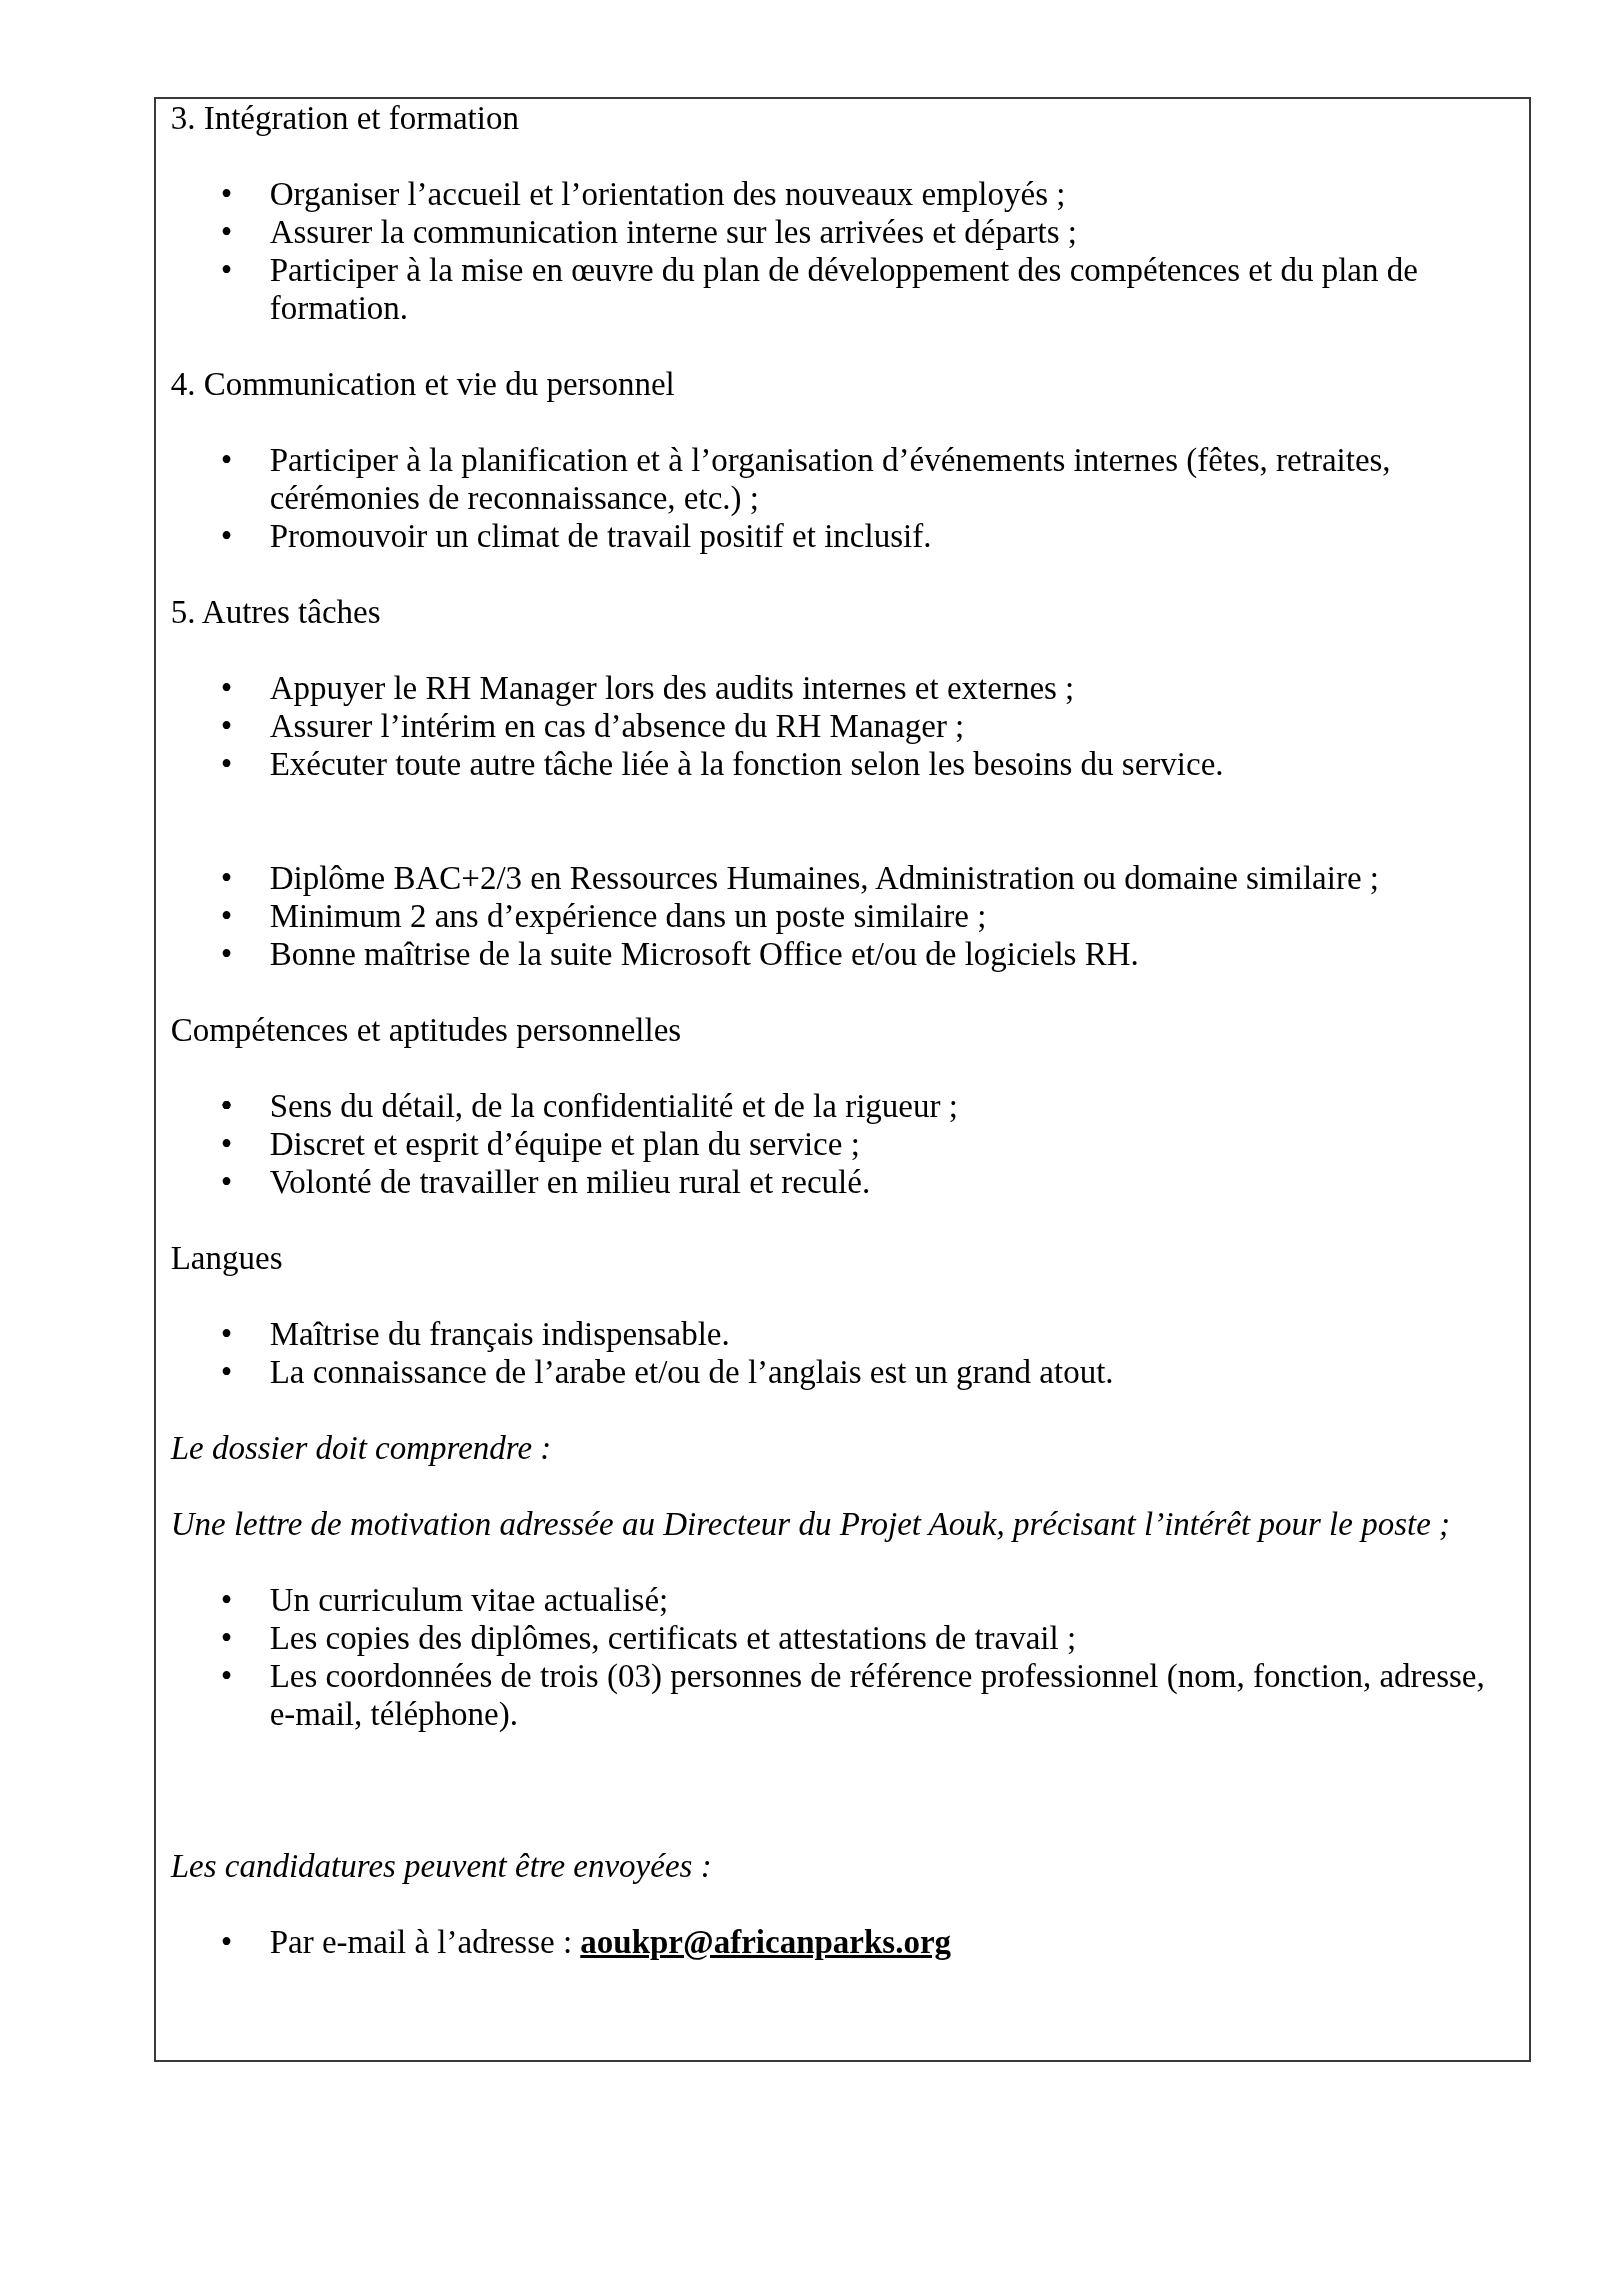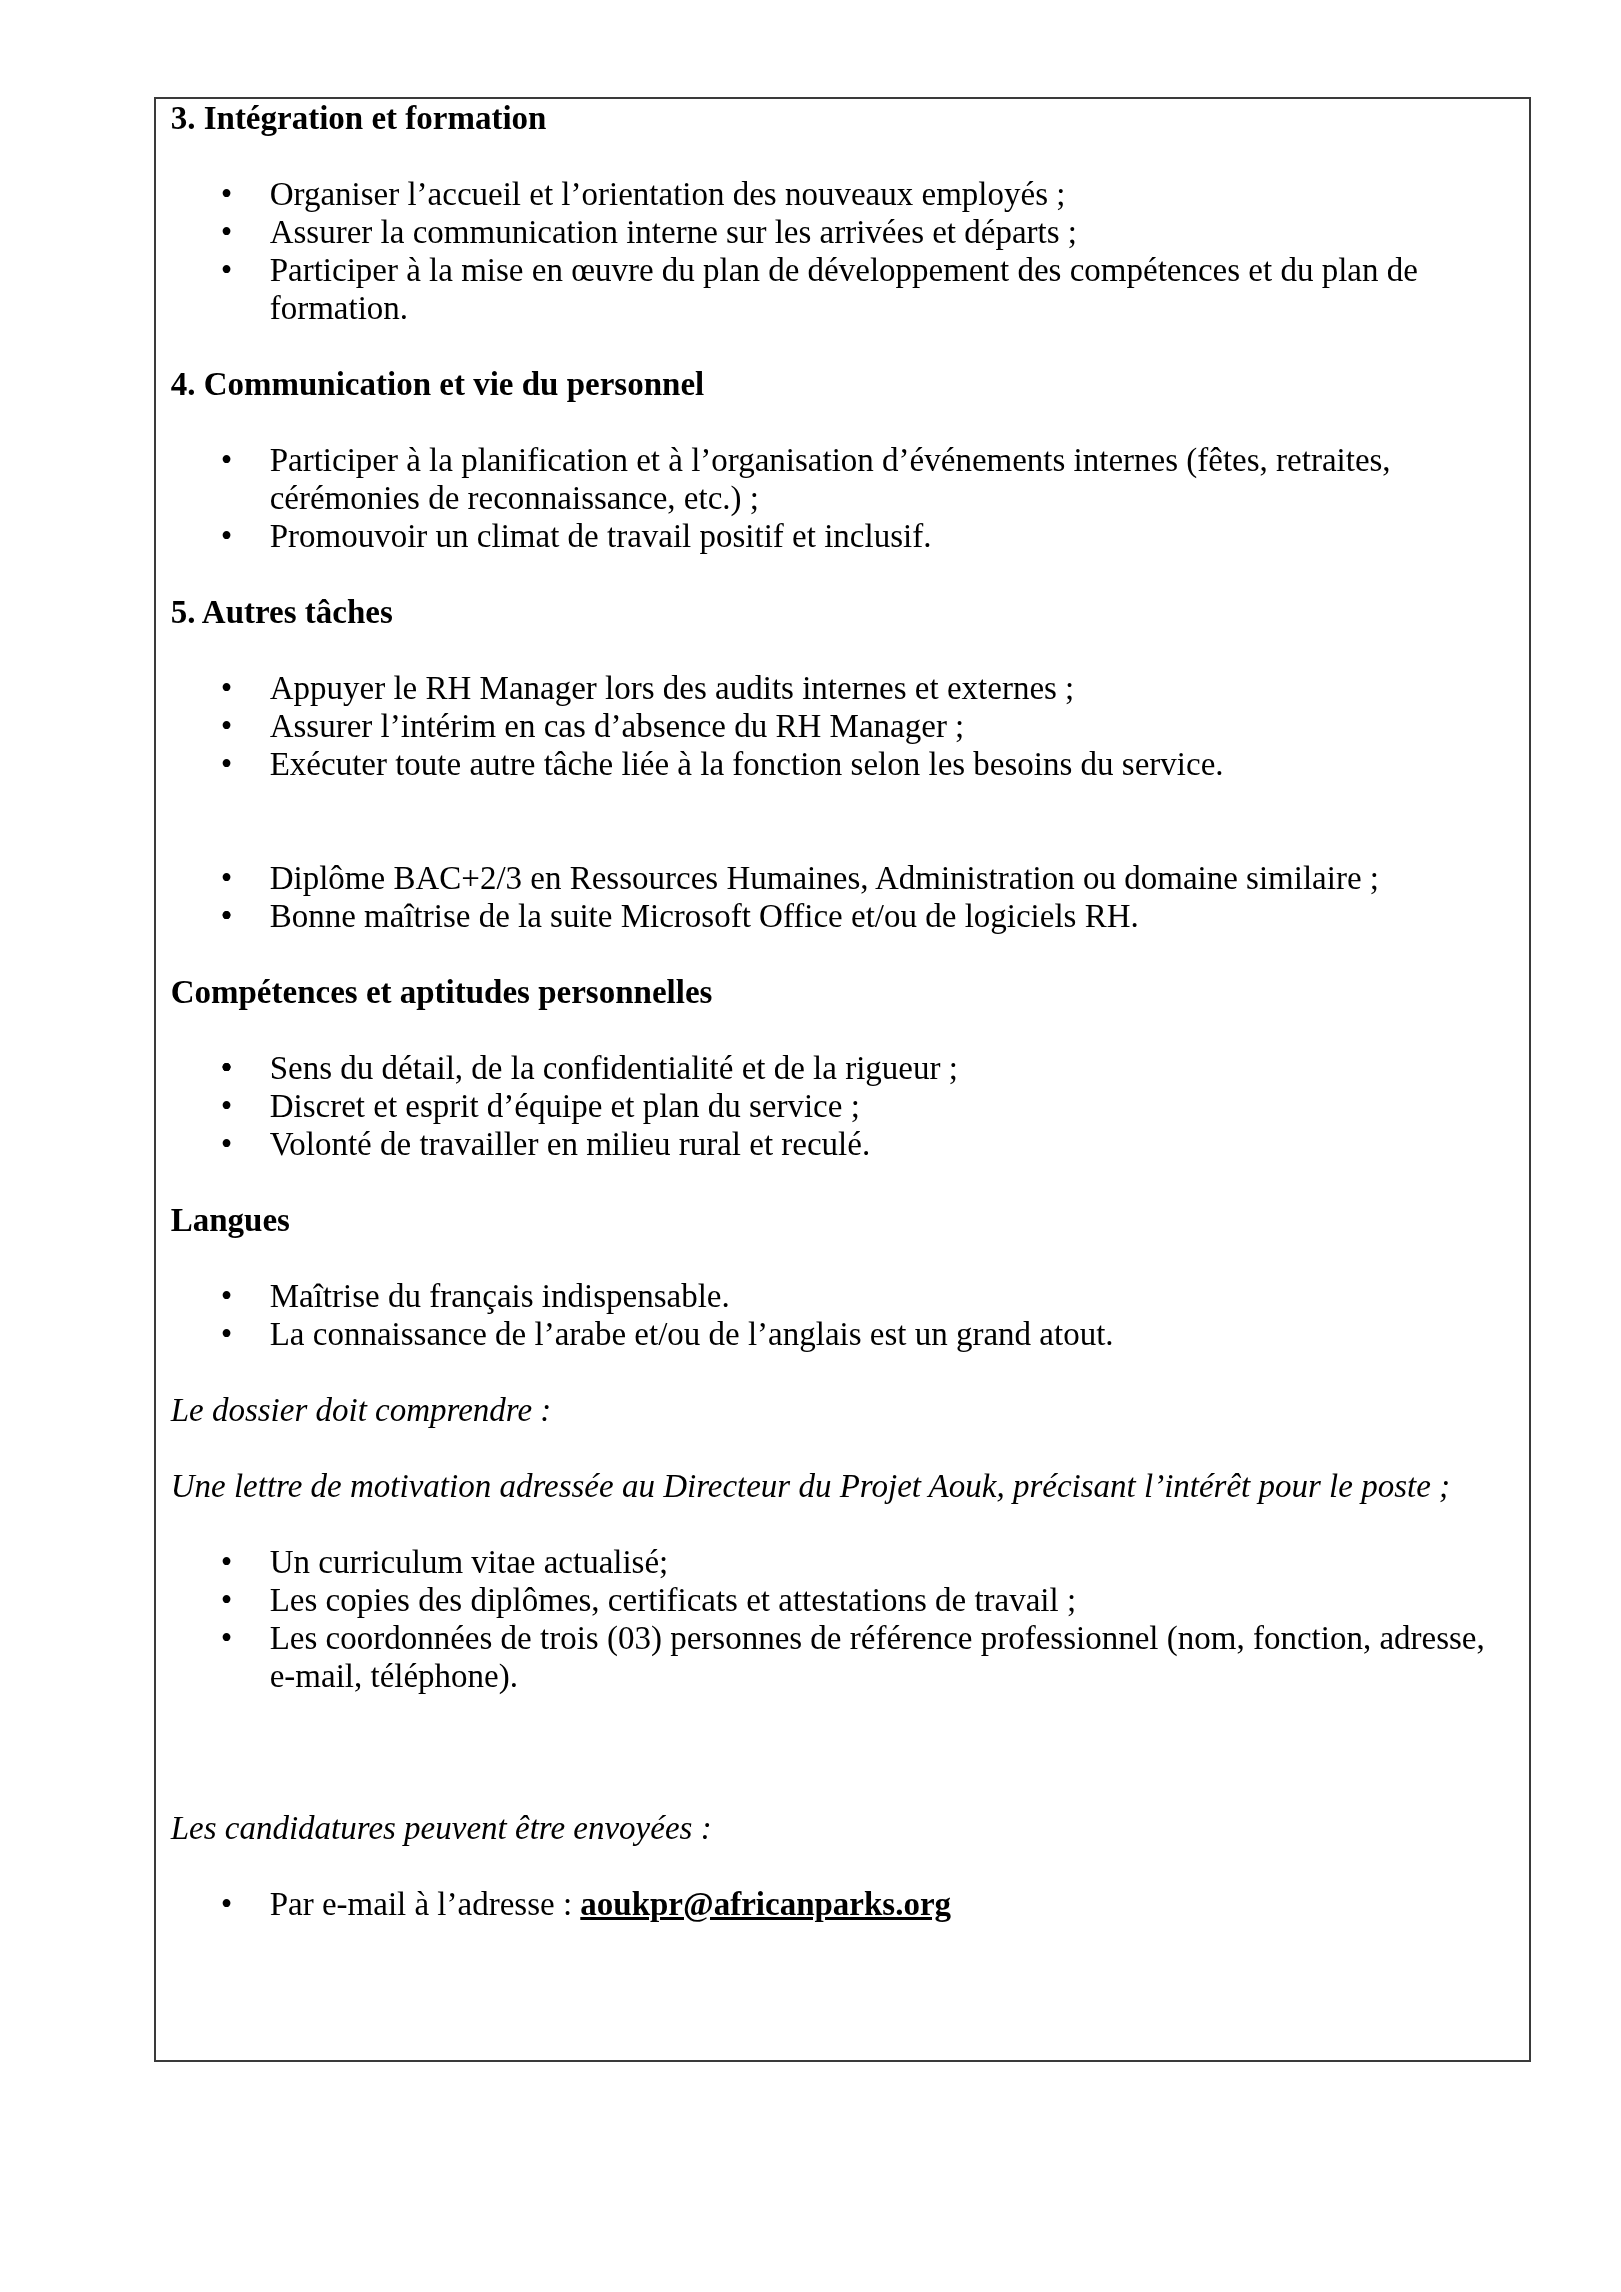--- a/index.html
+++ b/index.html
@@ -27,21 +27,21 @@
   .content {
     position: absolute;
     left: 14.7px;
     top: 0;
     right: 9.8px;
     font-size: 33px;
     line-height: 38px;
   }
   .blank { height: 38px; }
   .heading {
-    font-weight: bold;
+    font-weight: normal;
     height: 38px;
     white-space: nowrap;
   }
   .para {
     white-space: nowrap;
     height: 38px;
     font-style: italic;
   }
   ul.bullets {
     list-style: none;
@@ -91,21 +91,21 @@
     <ul class="bullets">
       <li><span class="bullet">•</span><span>Appuyer le RH Manager lors des audits internes et externes ;</span></li>
       <li><span class="bullet">•</span><span>Assurer l’intérim en cas d’absence du RH Manager ;</span></li>
       <li><span class="bullet">•</span><span>Exécuter toute autre tâche liée à la fonction selon les besoins du service.</span></li>
     </ul>
     <div class="blank"></div>
 
     <div class="blank"></div>
     <ul class="bullets">
       <li><span class="bullet">•</span><span>Diplôme BAC+2/3 en Ressources Humaines, Administration ou domaine similaire ;</span></li>
-      <li><span class="bullet">•</span></li>
+      <li><span class="bullet">•</span><span>Minimum 2 ans d’expérience dans un poste similaire ;</span></li>
       <li><span class="bullet">•</span><span>Bonne maîtrise de la suite Microsoft Office et/ou de logiciels RH.</span></li>
     </ul>
     <div class="blank"></div>
 
     <div class="heading">Compétences et aptitudes personnelles</div>
     <div class="blank"></div>
     <ul class="bullets">
       <li><span class="bullet">•</span></li>
       <li><span class="bullet">•</span></li>
       <li><span class="bullet">•</span><span>Sens du détail, de la confidentialité et de la rigueur ;</span></li>

